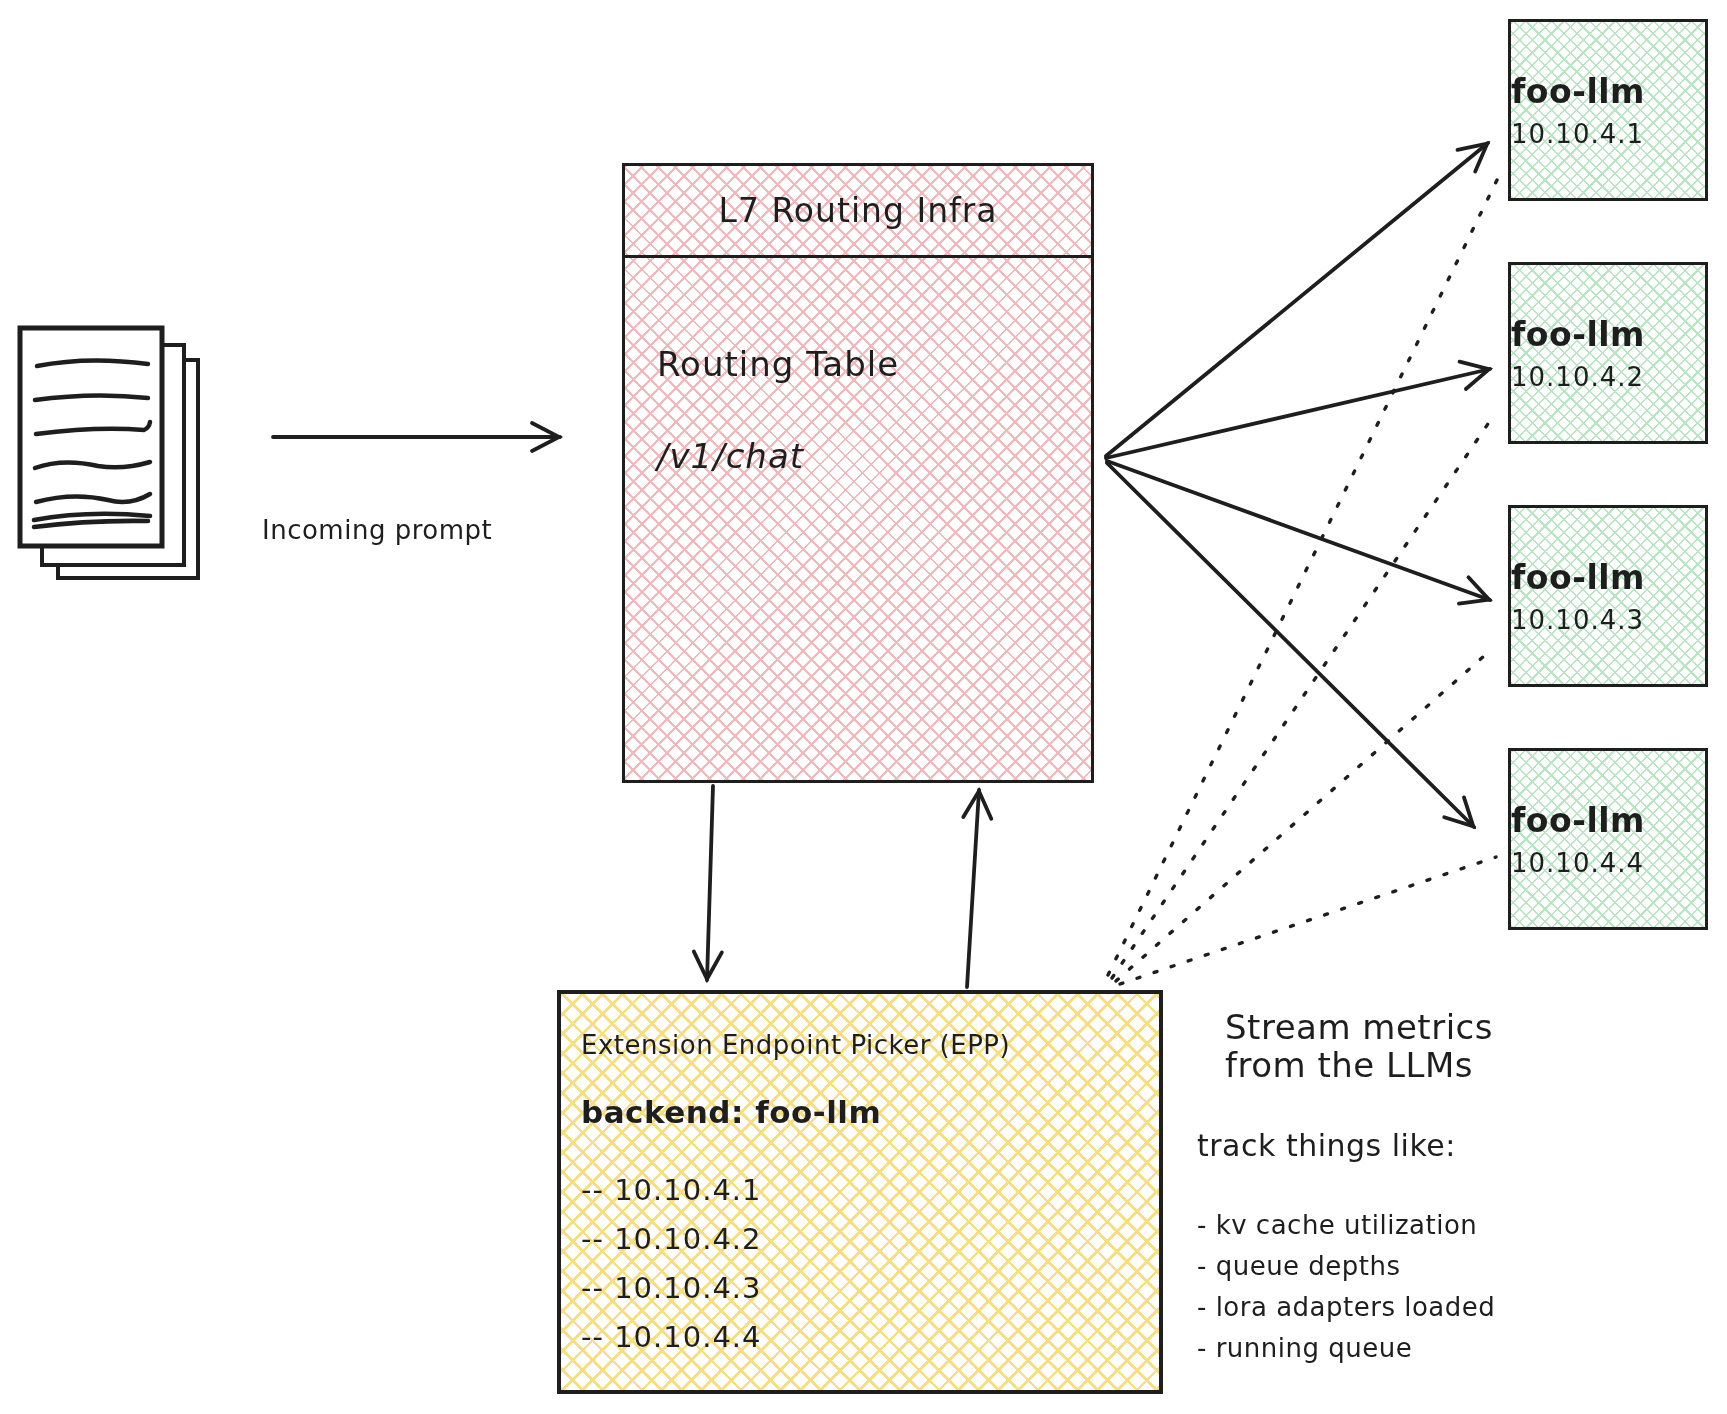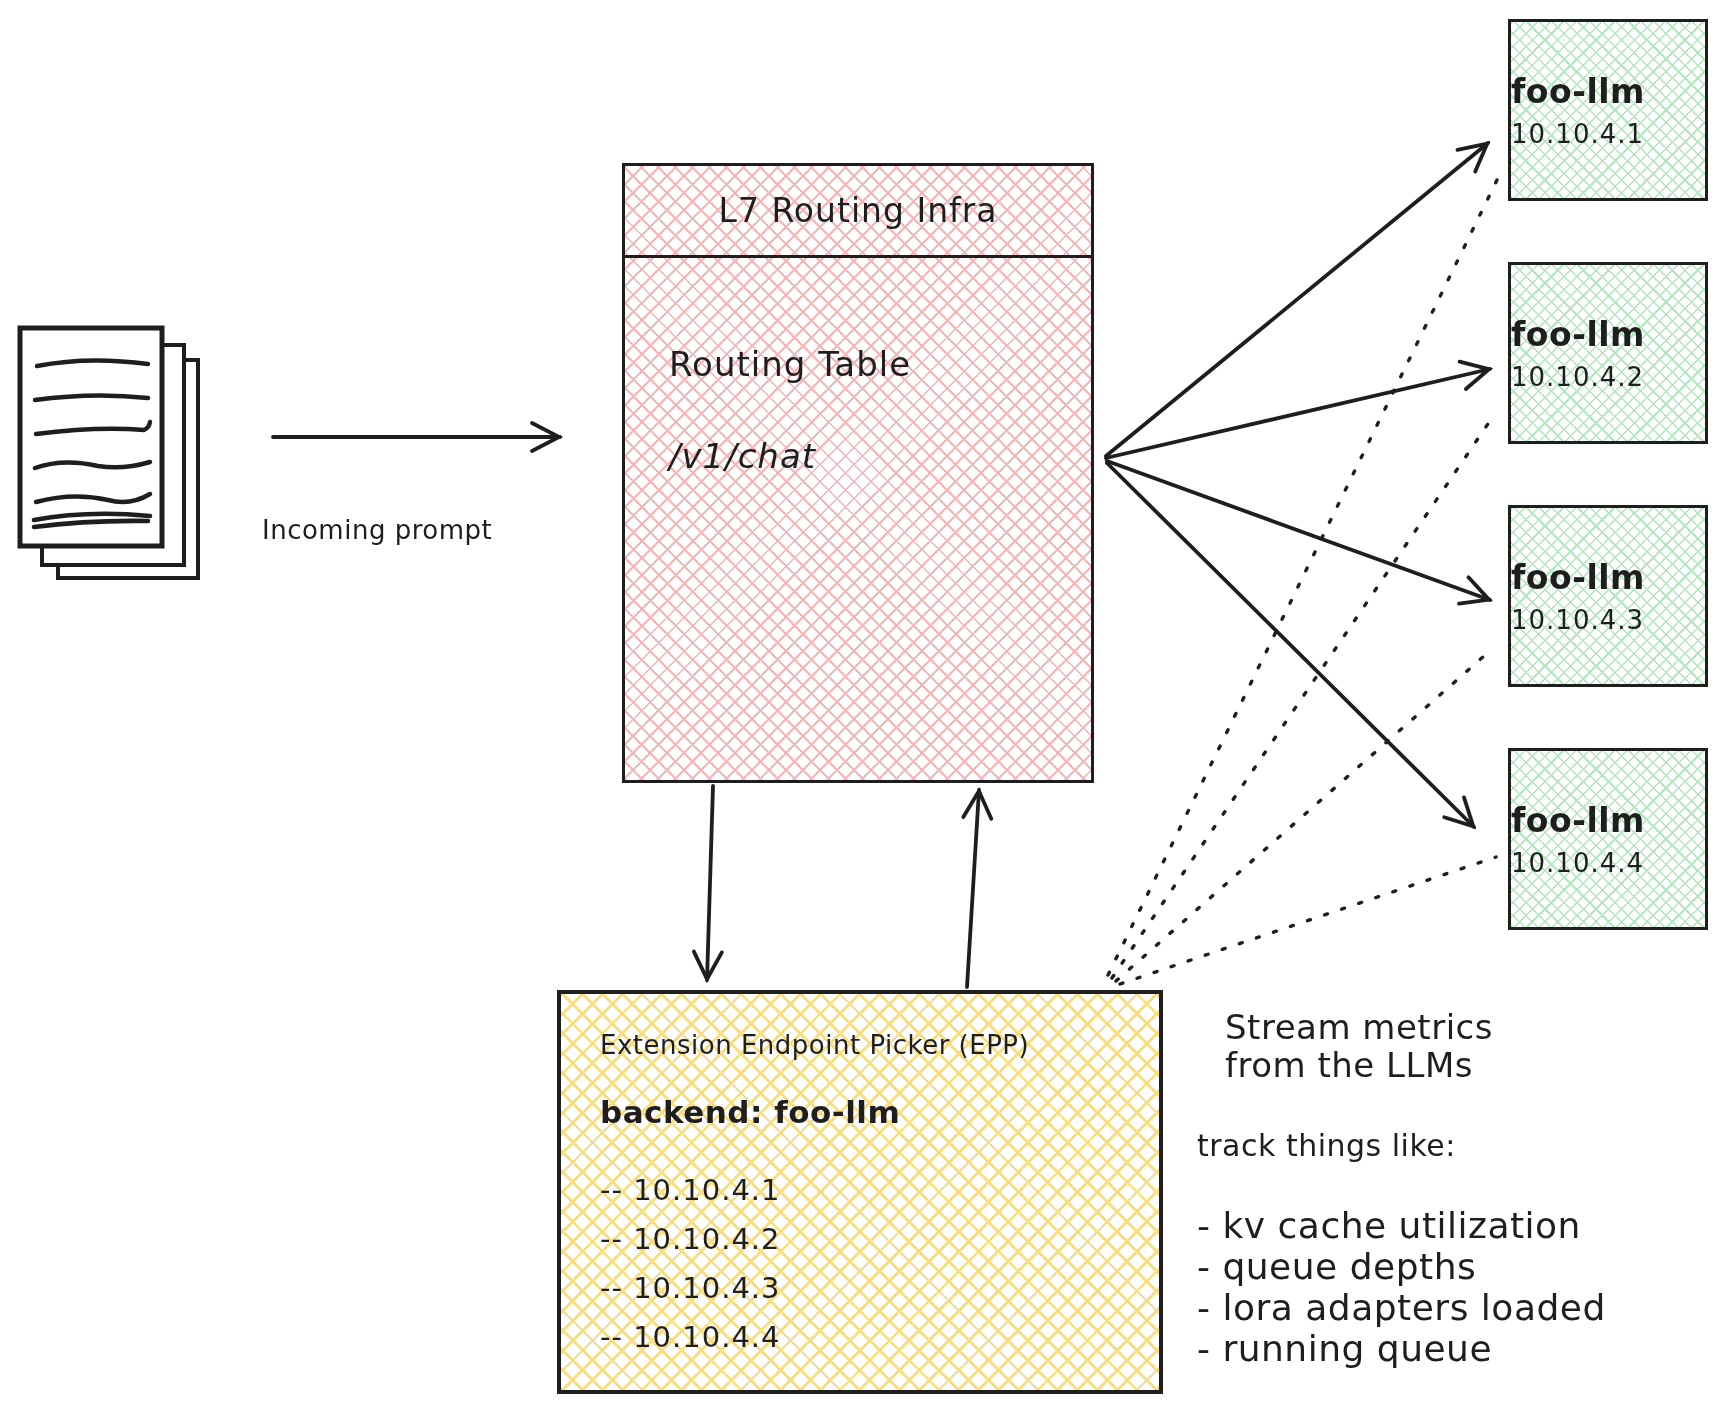--- a/index.html
+++ b/index.html
@@ -24,56 +24,56 @@
     border:3.5px solid var(--stroke,#1e1e1e);
     background-image:
       repeating-linear-gradient(45deg, var(--router-hatch,#f6b6ba) 0 2px, transparent 2px 12px),
       repeating-linear-gradient(135deg, var(--router-hatch,#f6b6ba) 0 2px, transparent 2px 12px);
   }
   .router-header{
     height:89px;display:flex;align-items:center;justify-content:center;
     border-bottom:3.5px solid var(--stroke,#1e1e1e);
     font-size:33px;letter-spacing:1px;text-align:right;
   }
-  .router-body{padding:0 0 0 44px;}
+  .router-body{padding:0 0 0 32px;}
   .routing-table-label{margin-top:86px;font-size:34px;letter-spacing:1px;}
   .route-row{margin-top:52px;font-size:34px;letter-spacing:1px;font-style:italic;}
 
   .backend-box{
     left:1508px;width:200px;height:182px;
     border:3px solid var(--stroke,#1e1e1e);
     background-image:
       repeating-linear-gradient(45deg, var(--backend-hatch,#b5e8c0) 0 1.6px, transparent 1.6px 9px),
       repeating-linear-gradient(135deg, var(--backend-hatch,#b5e8c0) 0 1.6px, transparent 1.6px 9px);
     display:flex;flex-direction:column;justify-content:center;gap:8px;
   }
   .backend-name{font-size:33px;font-weight:bold;letter-spacing:0.5px;}
   .backend-ip{font-size:26px;letter-spacing:1px;}
 
   .epp-box{
     left:557px;top:990px;width:606px;height:404px;
     border:4.5px solid var(--stroke,#1e1e1e);
     background-image:
       repeating-linear-gradient(45deg, var(--epp-hatch,#f9dd7f) 0 2.6px, transparent 2.6px 14px),
       repeating-linear-gradient(135deg, var(--epp-hatch,#f9dd7f) 0 2.6px, transparent 2.6px 14px);
-    padding:36px 0 0 39px;
+    padding:36px 0 0 20px;
   }
   .epp-title{font-size:26px;letter-spacing:0.5px;}
   .epp-backend{margin-top:34px;font-size:31px;font-weight:bold;letter-spacing:0.5px;}
   .epp-endpoints{margin-top:36px;font-size:29px;line-height:49px;letter-spacing:1px;}
 
   .incoming-caption{
     position:absolute;left:262px;top:515px;
     font-size:26px;letter-spacing:0.5px;
   }
 
   .notes{position:absolute;left:1197px;top:1008px;width:520px;}
   .notes .stream-line{font-size:34px;line-height:38px;letter-spacing:0.5px;margin-left:28px;}
   .notes .track-heading{margin-top:44px;font-size:30px;letter-spacing:0.5px;}
-  .notes .note-items{margin-top:42px;font-size:36px;line-height:41px;letter-spacing:0.5px;}
+  .notes .note-items{margin-top:42px;font-size:26px;line-height:41px;letter-spacing:0.5px;}
 </style>
 </head>
 <body>
 
 <div class="canvas">
 
   <svg class="overlay" width="1727" height="1414" viewBox="0 0 1727 1414">
     <defs>
       <marker id="head" markerUnits="userSpaceOnUse" markerWidth="70" markerHeight="70" viewBox="-35 -35 70 70" refX="1" refY="0" orient="auto">
         <path d="M -27 -14 L 0 0 L -27 14" fill="none" stroke="#1e1e1e" stroke-width="3.8" stroke-linecap="round"></path>

